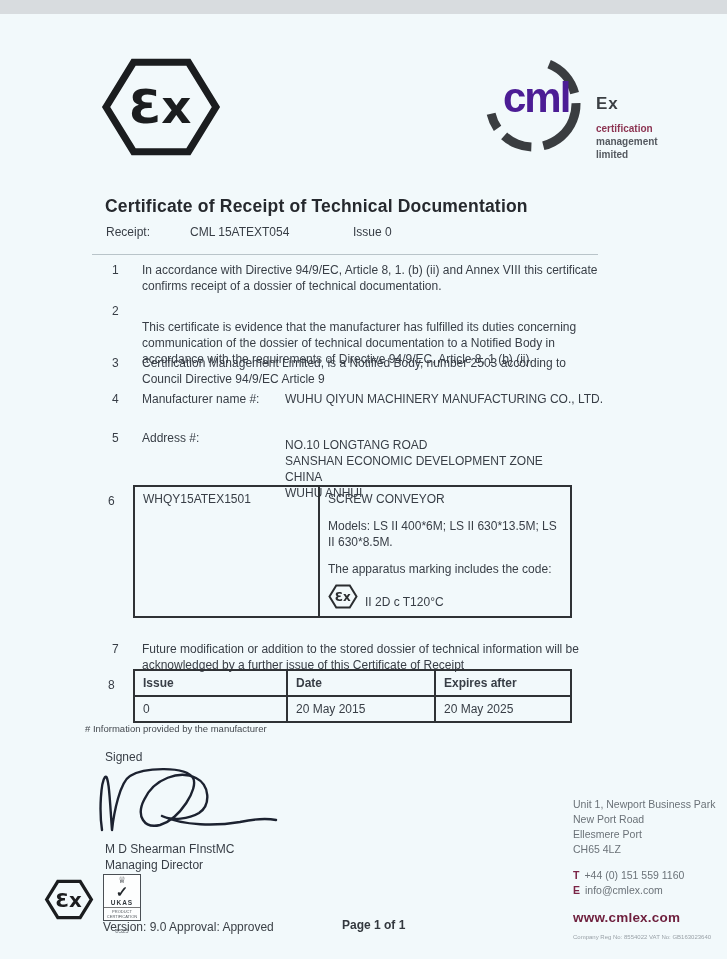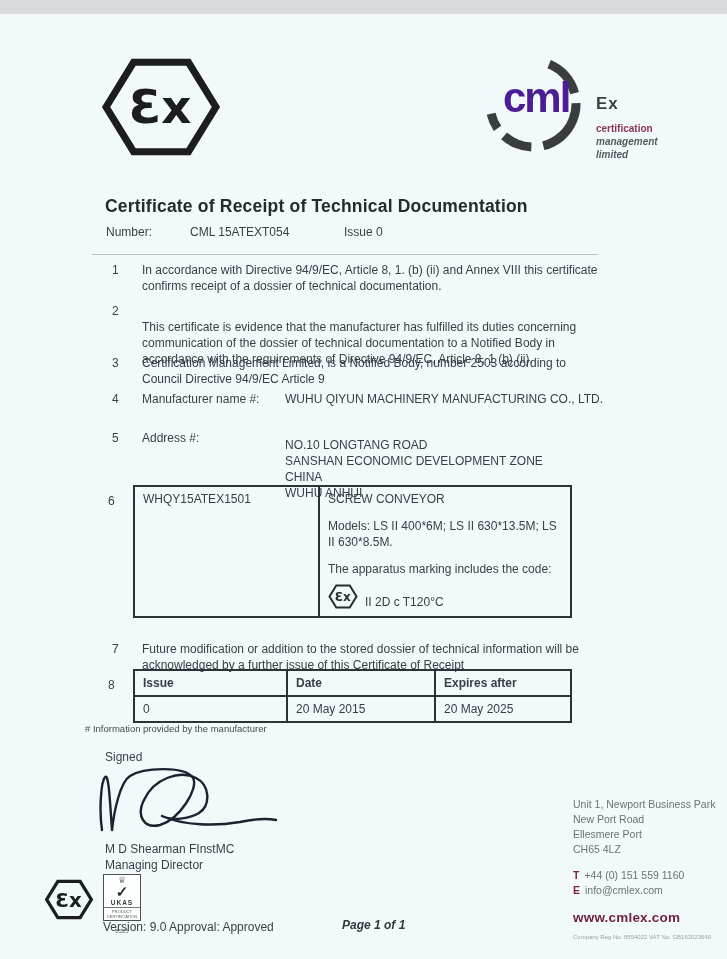--- a/index.html
+++ b/index.html
@@ -11,26 +11,26 @@
   }
   .abs{position:absolute;}
   
   .atex-big{left:100px;top:40px;width:122px;height:106px;}
   .cml-logo{left:483px;top:38px;width:225px;height:120px;}
   .cml-arc{position:absolute;left:0;top:2px;}
   .cml-word{position:absolute;left:20px;top:26px;font-size:42px;font-weight:bold;letter-spacing:-2px;color:#4c1d95;line-height:40px;}
   .cml-ex{position:absolute;left:113px;top:44px;font-size:17px;font-weight:bold;color:#3b3f43;letter-spacing:1px;}
   .cml-lines{position:absolute;left:113px;top:70px;font-size:10px;line-height:13px;font-weight:bold;}
   .cml-lines .l1{color:#8d3553;}
-  .cml-lines .l2,.cml-lines .l3{color:#555a60;font-style:italic;}
+  .cml-lines .l2,.cml-lines .l3{color:#555a60;}
   
   .title{left:105px;top:184px;font-size:17.5px;font-weight:bold;color:#26292e;letter-spacing:.2px;}
   .num-label{left:106px;top:210px;}
   .num-value{left:190px;top:210px;}
-  .num-issue{left:344px;top:210px;}
+  .num-issue{left:353px;top:210px;}
   .num-rule{left:92px;top:240px;width:506px;height:1px;background:#b9c4c9;}
   
   .lbl{position:absolute;left:142px;}
   .val{position:absolute;left:285px;width:330px;}
   
   table.tbl{border-collapse:collapse;table-layout:fixed;}
   table.tbl th, table.tbl td{
     border:2px solid #2f3235;padding:4px 8px;vertical-align:top;
     font-size:12px;line-height:16px;text-align:left;color:#383e46;
   }
@@ -51,21 +51,21 @@
   
   .atex-small{left:44px;top:864px;width:50px;height:43px;}
   .ukas{left:102px;top:860px;width:40px;text-align:center;}
   .ukas-box{border:1px solid #4a4f54;background:#fdfefe;padding:1px 0 1px 0;width:36px;margin:0 auto;}
   .ukas-crown{font-size:9px;line-height:9px;color:#33383d;}
   .ukas-check{font-size:15px;line-height:14px;font-weight:bold;color:#23282d;}
   .ukas-name{font-size:6.5px;line-height:7px;font-weight:bold;letter-spacing:1px;color:#33383d;}
   .ukas-sub{font-size:4px;line-height:5px;color:#555a60;border-top:1px solid #777;margin-top:1px;padding-top:1px;}
   .ukas-num{font-size:6px;color:#6a7076;margin-top:2px;}
   .version{left:103px;top:905px;font-size:12px;color:#3c4147;}
-  .pageno{left:342px;top:903px;font-size:12px;font-weight:bold;color:#33383e;font-style:italic;}
+  .pageno{left:342px;top:903px;font-size:12px;font-weight:bold;color:#33383e;}
   
   .contact{left:573px;top:783px;width:145px;font-size:10.5px;line-height:15px;color:#6b7278;}
   .contact .cline{white-space:nowrap;}
   .contact .tel{margin-top:11px;}
   .contact b.k{color:#7a2446;margin-right:5px;}
   .website{margin-top:12px;font-size:13.5px;font-weight:bold;color:#6e1f3d;letter-spacing:.2px;}
   .regline{margin-top:9px;font-size:6px;line-height:7px;color:#9aa2a8;white-space:nowrap;}
   .hex-text{font-family:"DejaVu Sans", sans-serif;}
 </style>
 </head>
@@ -87,21 +87,21 @@
     <div class="cml-word">cml</div>
     <div class="cml-ex">Ex</div>
     <div class="cml-lines">
       <div class="l1">certification</div>
       <div class="l2">management</div>
       <div class="l3">limited</div>
     </div>
   </div>
 
   <div class="abs title">Certificate of Receipt of Technical Documentation</div>
-  <div class="abs num-label">Number:</div>
+  <div class="abs num-label">Receipt:</div>
   <div class="abs num-value">CML 15ATEXT054</div>
   <div class="abs num-issue">Issue 0</div>
   <div class="abs num-rule"></div>
 
   <div>
     <div class="abs no" style="left:112px;top:248px;">1</div>
     <div class="abs txt" style="left:142px;top:248px;width:462px;">In accordance with Directive 94/9/EC, Article 8, 1. (b) (ii) and Annex VIII this certificate confirms receipt of a dossier of technical documentation.</div>
   </div>
   <div>
     <div class="abs" style="left:112px;top:289px;">2</div>

